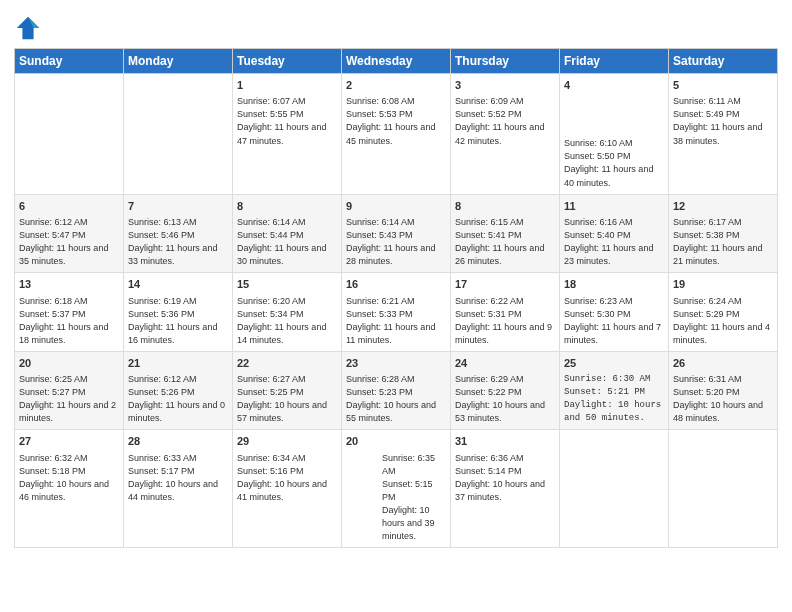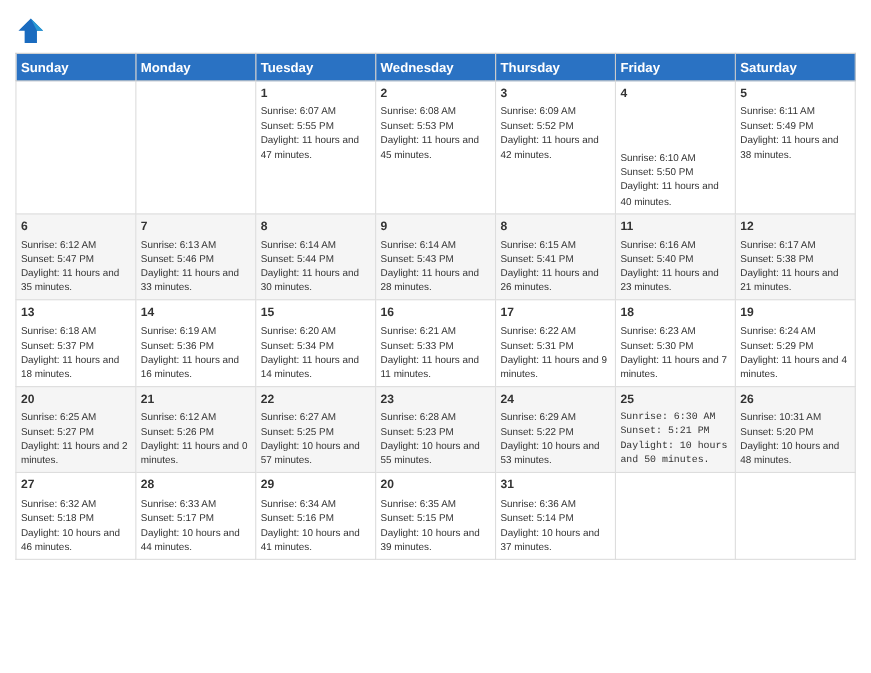--- a/index.html
+++ b/index.html
@@ -299,21 +299,21 @@
 Daylight: 10 hours and 53 minutes.</div>
           </td>
           <td>
             <span class="day-num">25</span>
             <div class="day-info" style="white-space: pre-line; font-family: Liberation Mono, monospace;">Sunrise: 6:30 AM
 Sunset: 5:21 PM
 Daylight: 10 hours and 50 minutes.</div>
           </td>
           <td>
             <span class="day-num">26</span>
-            <div class="day-info" style="white-space: pre-line;">Sunrise: 10:31 AM
+            <div class="day-info" style="white-space: pre-line;">Sunrise: 6:31 AM
 Sunset: 5:20 PM
 Daylight: 10 hours and 48 minutes.</div>
           </td>
         </tr>
         <tr>
           <td>
             <span class="day-num">27</span>
             <div class="day-info" style="white-space: pre-line;">Sunrise: 6:32 AM
 Sunset: 5:18 PM
 Daylight: 10 hours and 46 minutes.</div>
@@ -325,21 +325,21 @@
 Daylight: 10 hours and 44 minutes.</div>
           </td>
           <td>
             <span class="day-num">29</span>
             <div class="day-info" style="white-space: pre-line;">Sunrise: 6:34 AM
 Sunset: 5:16 PM
 Daylight: 10 hours and 41 minutes.</div>
           </td>
           <td>
             <span class="day-num">20</span>
-            <div class="day-info" style="white-space: pre-line;">Sunrise: 6:35 AM
+            <div class="day-info" style="white-space: pre-line; margin-left: 36px;">Sunrise: 6:35 AM
 Sunset: 5:15 PM
 Daylight: 10 hours and 39 minutes.</div>
           </td>
           <td>
             <span class="day-num">31</span>
             <div class="day-info" style="white-space: pre-line;">Sunrise: 6:36 AM
 Sunset: 5:14 PM
 Daylight: 10 hours and 37 minutes.</div>
           </td>
           <td class="empty-cell"></td>

